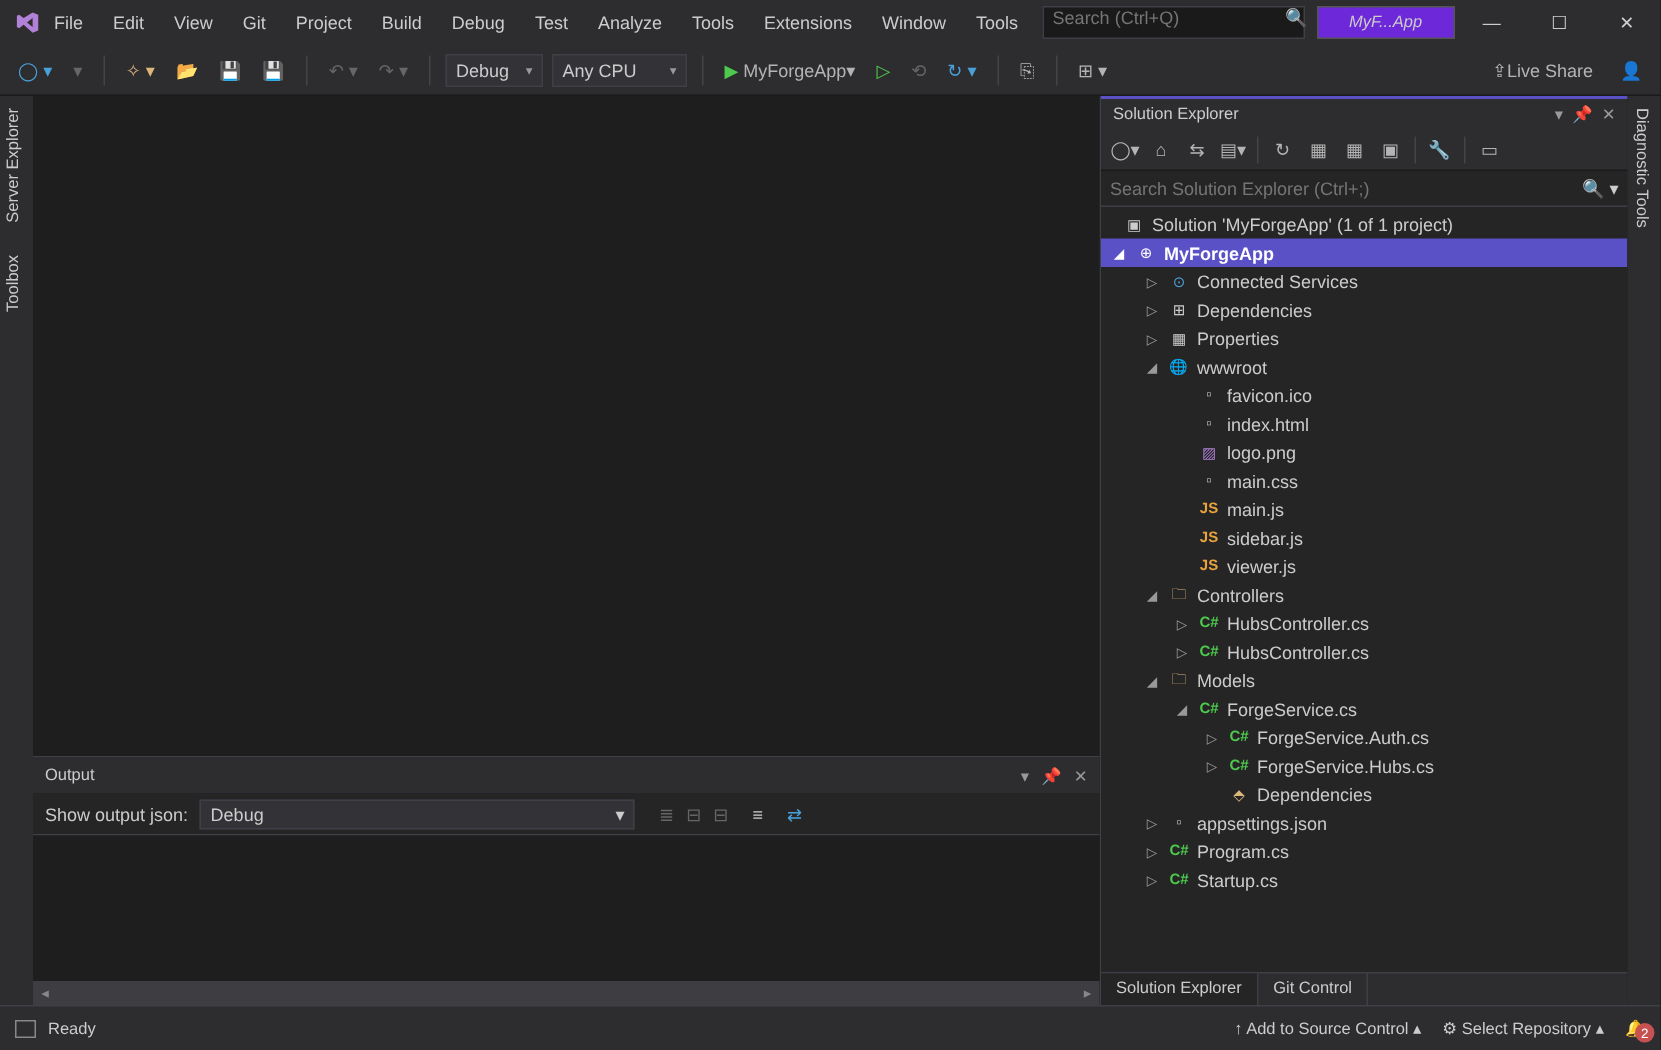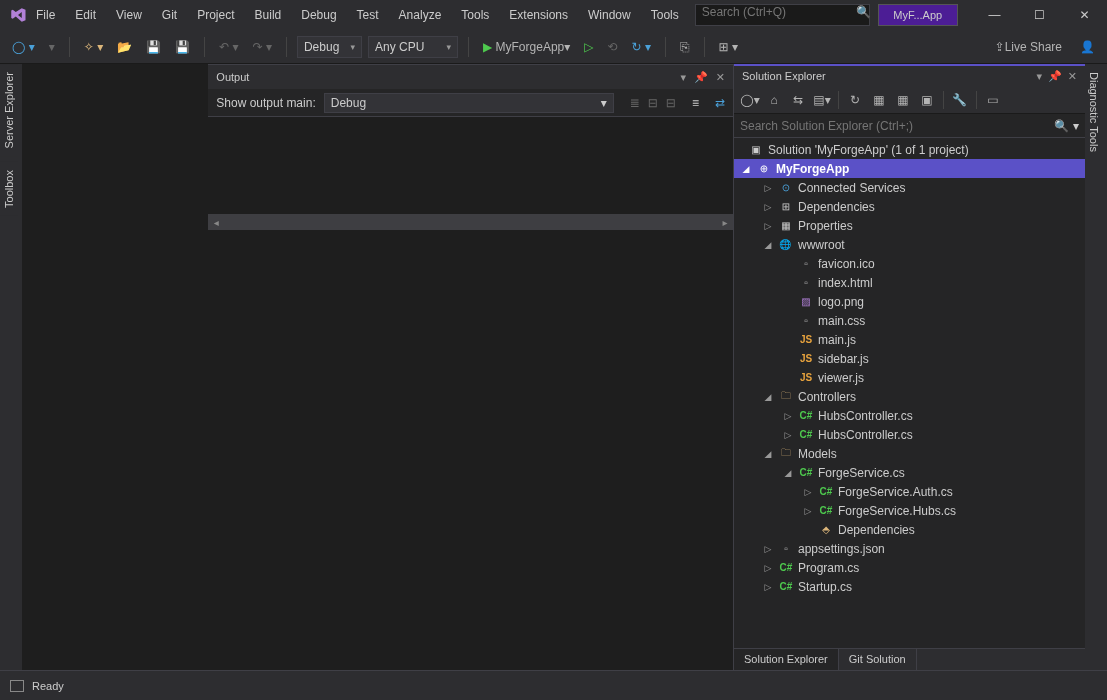--- a/index.html
+++ b/index.html
@@ -4,34 +4,34 @@
 <style>
   * { box-sizing: border-box; margin: 0; padding: 0; font-family: 'Segoe UI', sans-serif; }
   body { width: 1107px; height: 700px; background: #1e1e1e; color: #ccc; font-size: 12px; overflow: hidden; position: relative; }
   .titlebar { height: 30px; background: #2d2d30; display: flex; align-items: center; padding-left: 8px; }
   .titlebar .vs-logo { width: 20px; height: 20px; display:flex; align-items:center; justify-content:center; }
   .titlebar .menus { display: flex; gap: 4px; margin-left: 0; }
   .titlebar .menus span { padding: 4px 8px; cursor:default; }
   .titlebar .search { margin-left: 8px; background:#1a1a1a; border:1px solid #3f3f46; height:22px; width:175px; display:flex; align-items:flex-start; padding:0 6px; color:#999; }
   .titlebar .search input { background:transparent; border:none; color:#ccc; outline:none; flex:1; font-size:12px;}
   .titlebar .search .mag { color:#999; }
-  .titlebar .slot { margin-left: 8px; background:#4c1d95; height:22px; width:80px; display:flex; align-items:center; justify-content:center; border:1px solid #555; font-size:11px; }
+  .titlebar .slot { margin-left: 8px; background:#6d28d9; height:22px; width:92px; display:flex; align-items:center; justify-content:center; border:1px solid #555; font-size:11px;font-style:italic; }
   .titlebar .winbtns { margin-left:auto; display:flex; }
   .titlebar .winbtns div { width:45px; height:30px; display:flex; align-items:center; justify-content:center; color:#ccc; }
   .toolbar { height:34px; background:#2d2d30; display:flex; align-items:center; padding:0 8px; gap:6px; border-bottom:1px solid #1a1a1a; }
   .toolbar .sep { width:1px; height:20px; background:#444; margin:0 4px;}
   .toolbar .tbtn { height:22px; display:flex; align-items:center; padding:0 4px; color:#b4b4b4; font-size:12px; position:relative;}
   .toolbar .combo { background:#333337; border:1px solid #3f3f46; height:22px; display:flex; align-items:center; padding:0 6px; min-width:65px; justify-content:space-between; gap:8px;}
   .toolbar .combo .arr { font-size:9px; color:#999; }
   .toolbar .play { color:#4ec94e; }
   .toolbar .right { margin-left:auto; display:flex; gap:10px; align-items:center;}
   .main { display:flex; height:606px;}
   .leftstrip { width:22px; background:#2d2d30; position: relative; }
   .leftstrip .tab { writing-mode:vertical-rl; transform:rotate(180deg); padding:8px 3px; font-size:11px; color:#ccc; background:#2d2d30; }
-  .editorzone { flex:1; background:#1e1e1e; display:flex; position:relative;}
+  .editorzone { flex:1; background:#1e1e1e; display:flex; flex-direction:column; position:relative;}
   .editorblank { flex:1; }
   .outputpanel { height:166px; border-top:1px solid #3f3f46; display:flex; flex-direction:column;}
   .outputpanel .hdr { height:24px; background:#2d2d30; display:flex; align-items:center; padding:0 8px; font-size:11px; justify-content:space-between;}
   .outputpanel .hdr .ico { display:flex; gap:8px; color:#999;}
   .outputpanel .tb { height:28px; background:#252526; display:flex; align-items:center; padding:0 8px; gap:8px; border-bottom:1px solid #3f3f46;}
   .outputpanel .tb .combo { background:#333337; border:1px solid #3f3f46; height:20px; width:290px; display:flex; align-items:center; padding:0 6px; justify-content:space-between;}
   .outputpanel .body { flex:1; background:#1e1e1e; }
   .outputpanel .sb { height:16px; background:#3e3e42; display:flex;}
   .outputpanel .sb .l,.outputpanel .sb .r{width:16px;display:flex;align-items:center;justify-content:center;color:#888;font-size:10px;}
   .outputpanel .sb .track{flex:1;}
@@ -150,21 +150,21 @@
     <div class="outputpanel">
       <div class="hdr">
         <span>Output</span>
         <span class="ico">
           <span>▾</span>
           <span>📌</span>
           <span>✕</span>
         </span>
       </div>
       <div class="tb">
-        <span>Show output main:</span>
+        <span>Show output json:</span>
         <div class="combo">
             <span>Debug</span>
             <span class="arr">▾</span>
           </div>
         <div class="sep"></div>
         <span class="tbtn" style="color:#666;">≣</span>
         <span class="tbtn" style="color:#666;">⊟</span>
         <span class="tbtn" style="color:#666;">⊟</span>
         <div class="sep"></div>
         <span class="tbtn">≡</span>
@@ -316,25 +316,30 @@
           <span>Program.cs</span>
         </div>
       <div class="row" style="padding-left:28px;">
           <span class="exp">▷</span>
           <span class="ic ic-cs">C#</span>
           <span>Startup.cs</span>
         </div>
     </div>
     <div class="tabs">
       <div class="t act">Solution Explorer</div>
-      <div class="t">Git Solution</div>
+      <div class="t">Git Control</div>
     </div>
   </div>
 
   <div class="rightstrip">
     <div class="tab">Diagnostic Tools</div>
   </div>
 </div>
 
 <div class="statusbar">
   <div class="sq"></div>
   <span>Ready</span>
+  <div class="right">
+    <span>↑ <span>Add to Source Control</span> ▴</span>
+    <span>⚙ <span>Select Repository</span> ▴</span>
+    <span class="bell">🔔<span class="badge">2</span></span>
+  </div>
 </div>
 
 </body></html>

